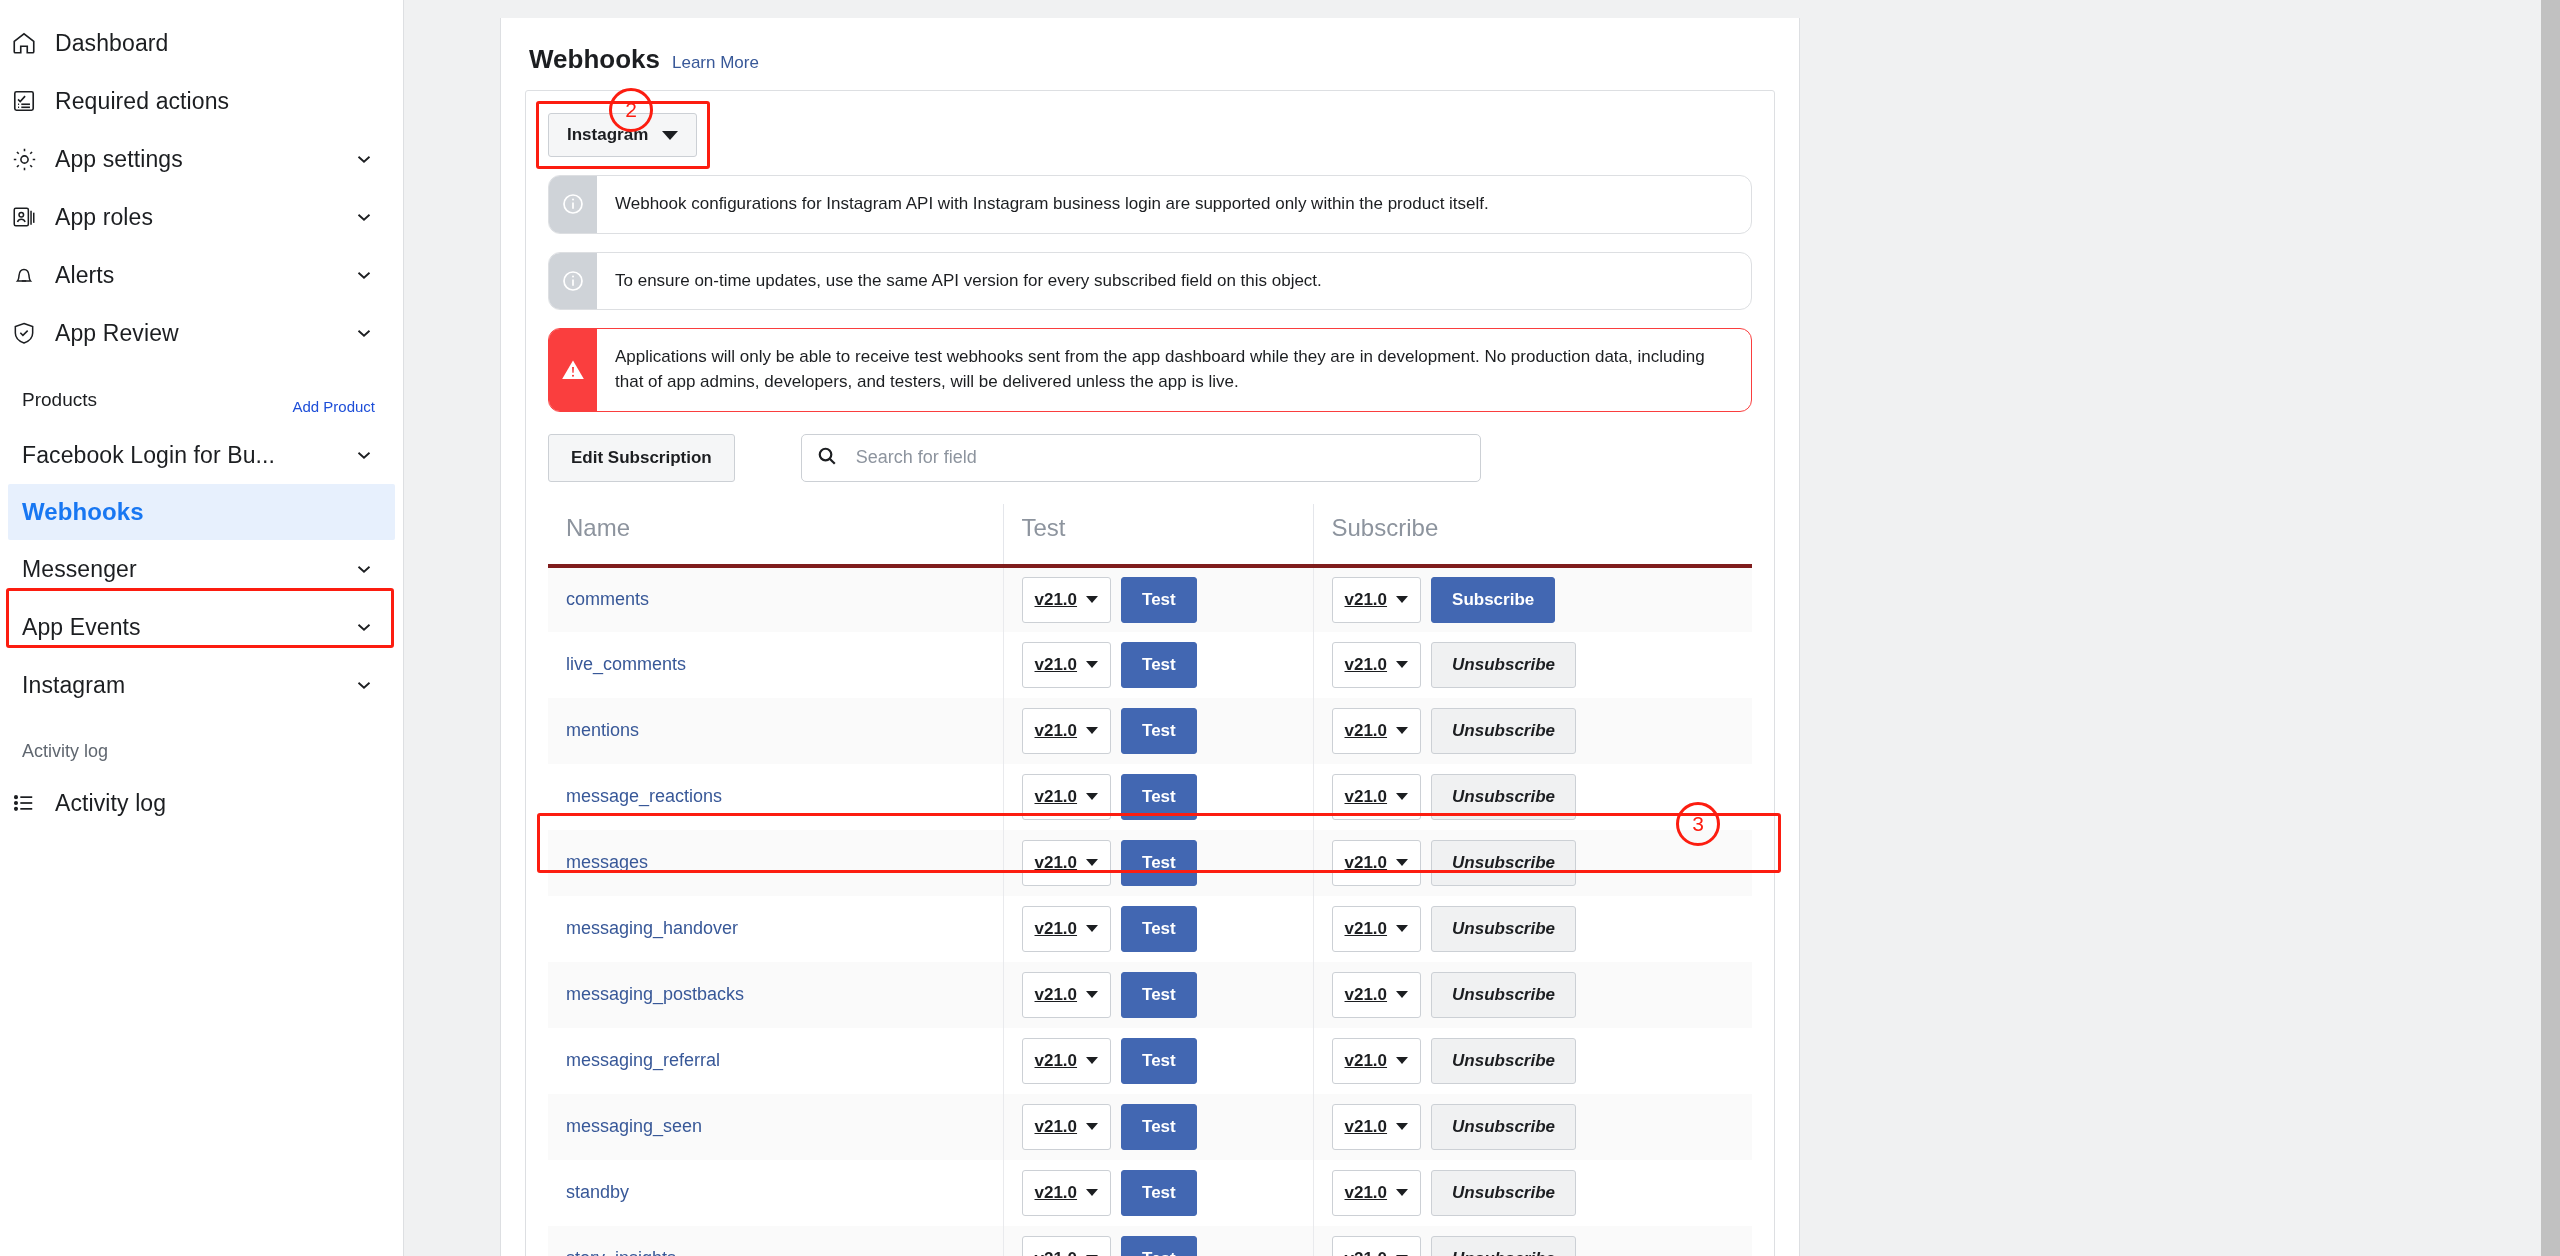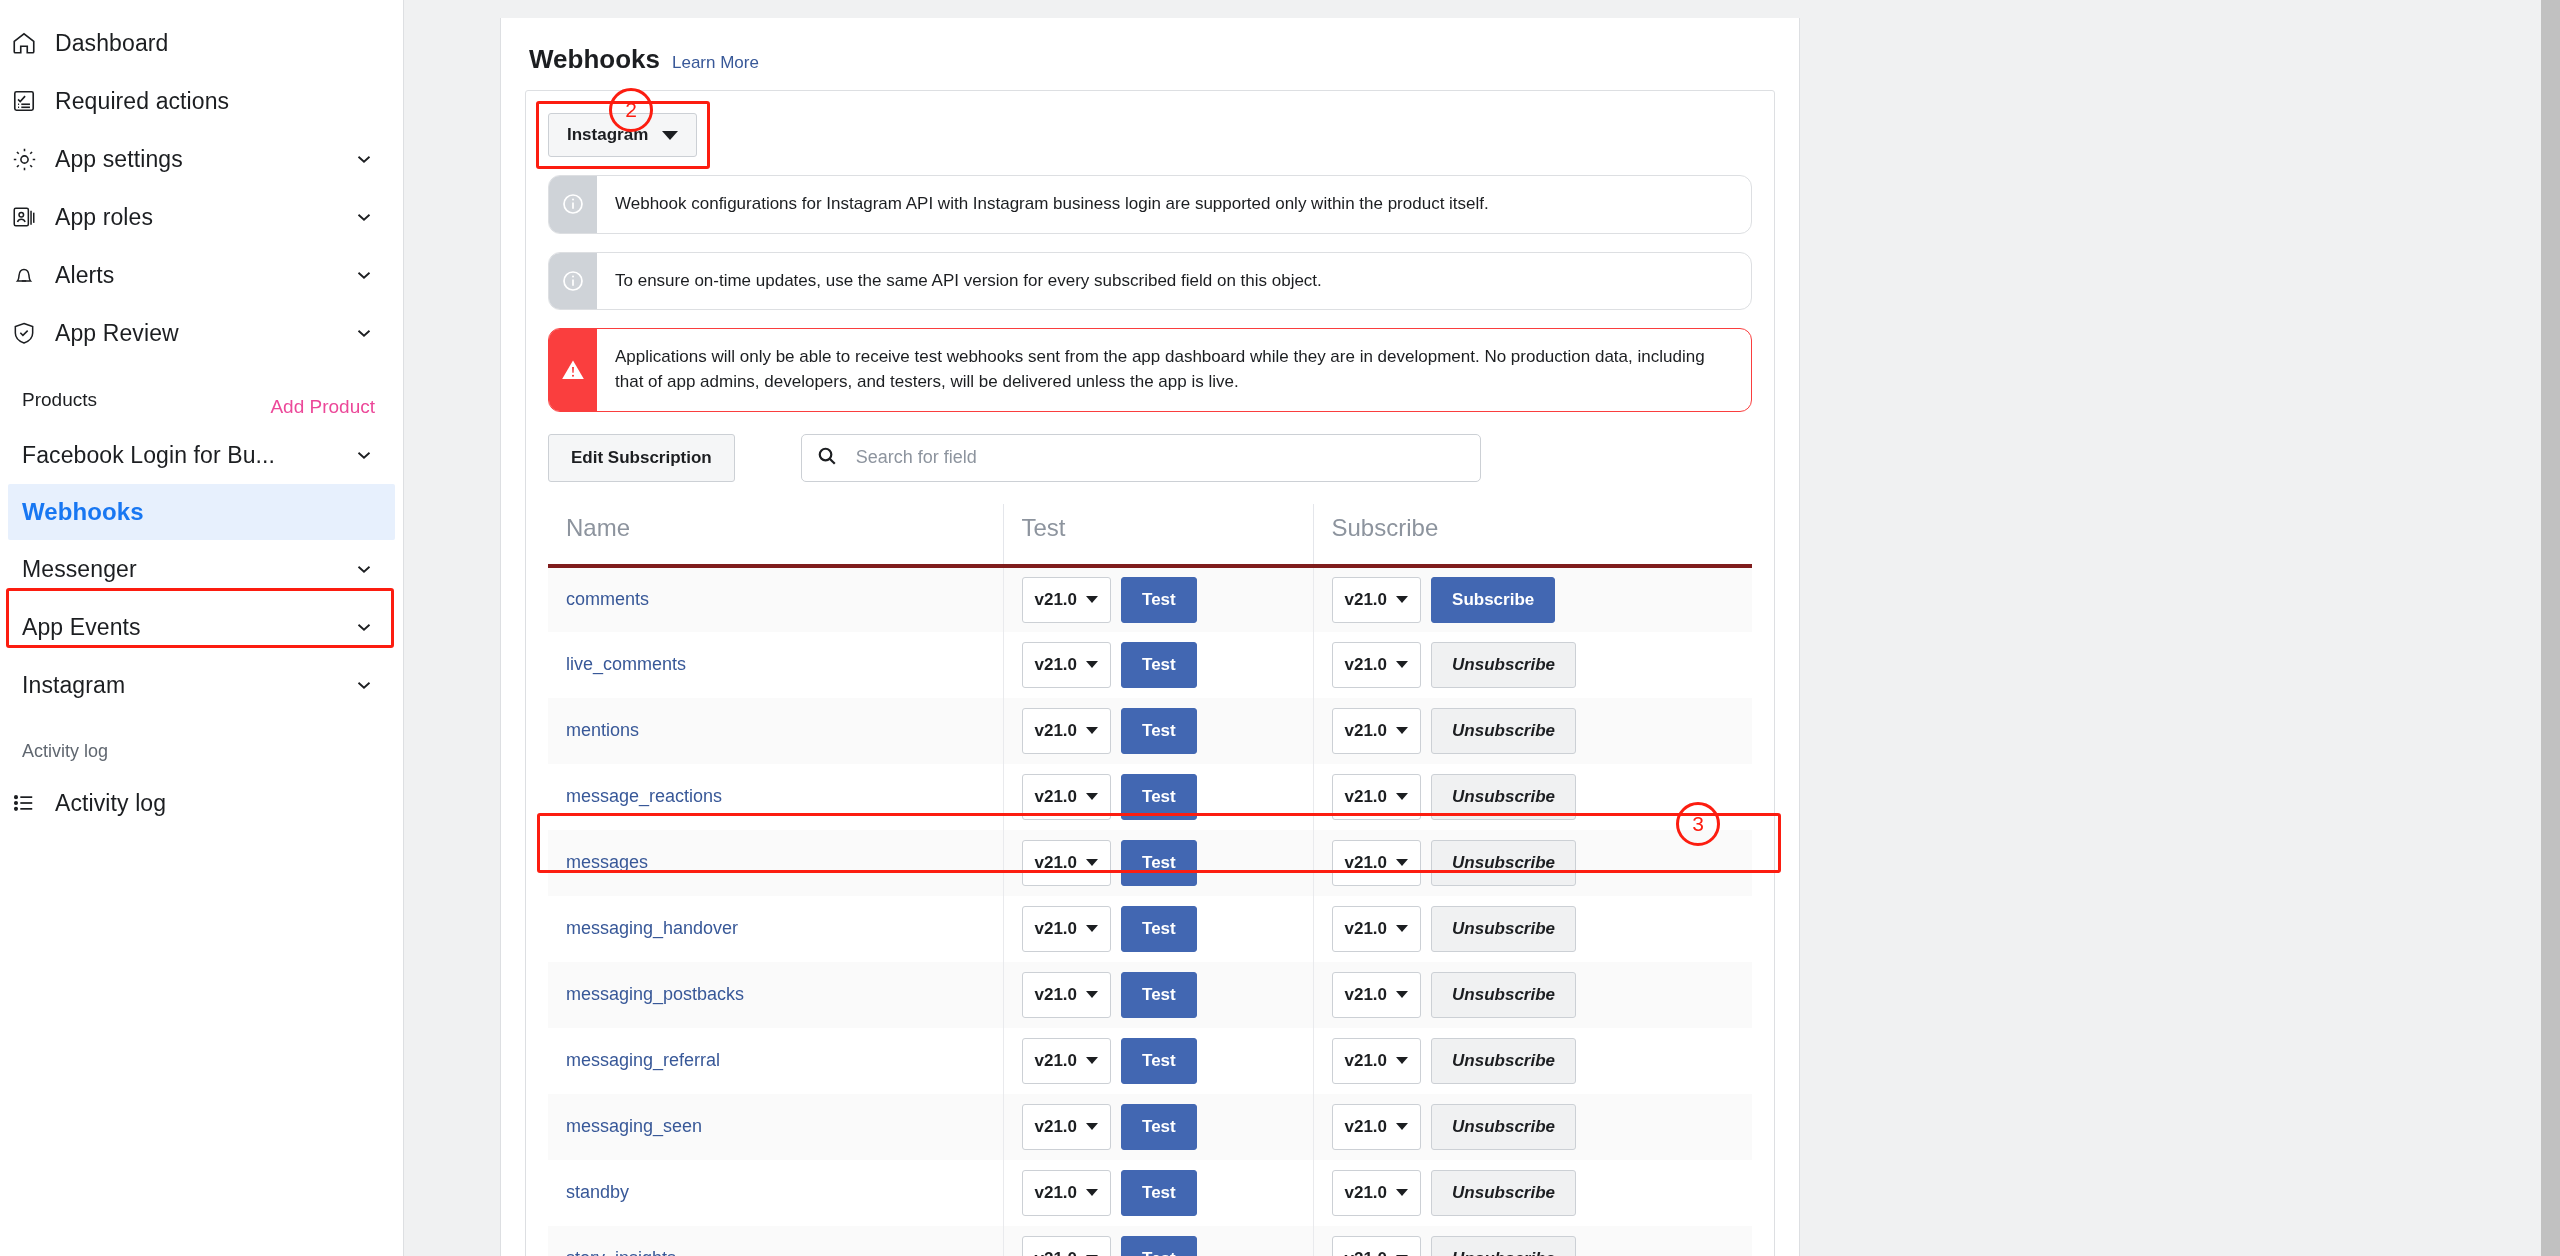--- a/index.html
+++ b/index.html
@@ -48,21 +48,21 @@
 
   .section-head {
     display: flex; align-items: center;
     height: 52px;
     padding: 0 28px 0 22px;
     margin-top: 12px;
   }
   .section-head .sec-title { font-size: 19px; color: #1c1e21; }
   .section-head .sec-action {
     margin-left: auto;
-    font-size: 19px; color: #ec4899; cursor: pointer; margin-top: 13px;
+    font-size: 15px; color: #1d4ed8; cursor: pointer; margin-top: 13px;
   }
   .section-label {
     padding: 0 22px;
     height: 46px;
     display: flex; align-items: center;
     font-size: 18px;
     color: #606770;
     margin-top: 14px;
   }
 
@@ -231,20 +231,21 @@
   .ver-select {
     height: 46px;
     min-width: 84px;
     padding: 0 12px;
     background: #ffffff;
     border: 1px solid #ccd0d5;
     border-radius: 3px;
     display: inline-flex; align-items: center; gap: 9px;
     font-size: 17px; font-weight: bold; color: #1c1e21;
     cursor: pointer;
+    text-decoration: underline;
   }
   .btn-act {
     height: 46px;
     padding: 0 20px;
     margin-left: 10px;
     border-radius: 3px;
     font-size: 17px; font-weight: bold;
     cursor: pointer;
     border: 1px solid transparent;
     display: inline-flex; align-items: center; justify-content: center;

